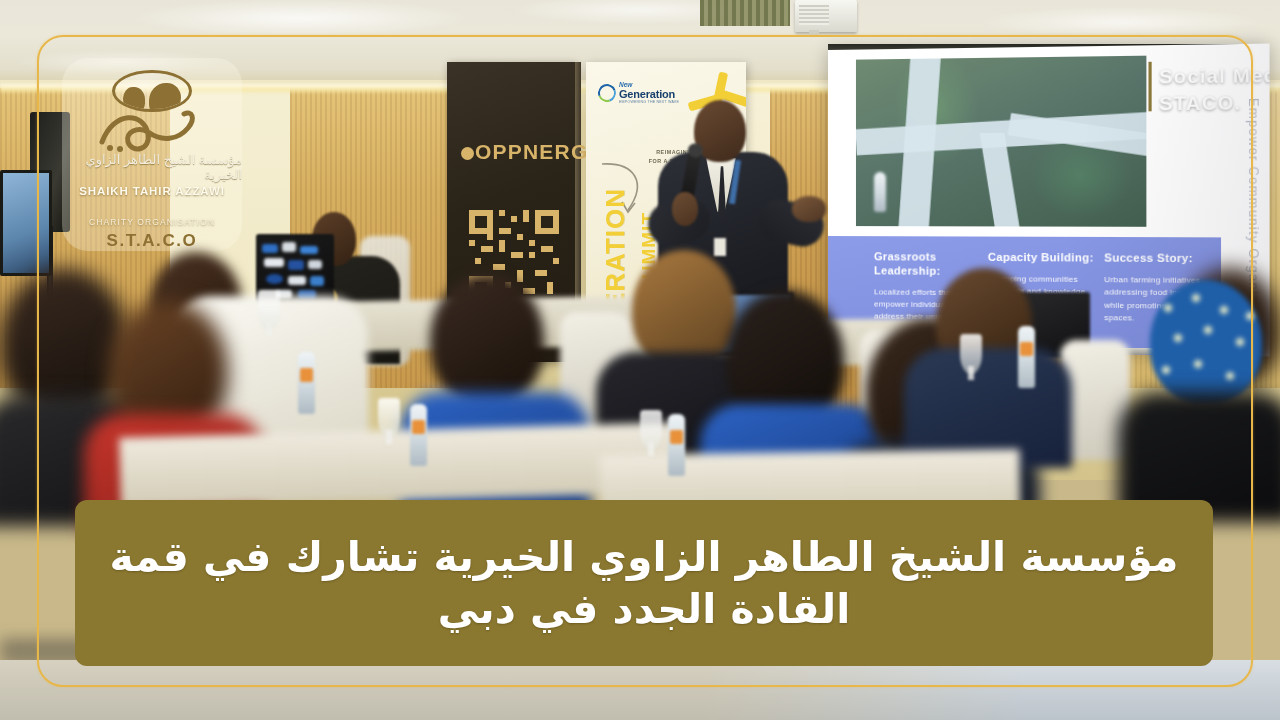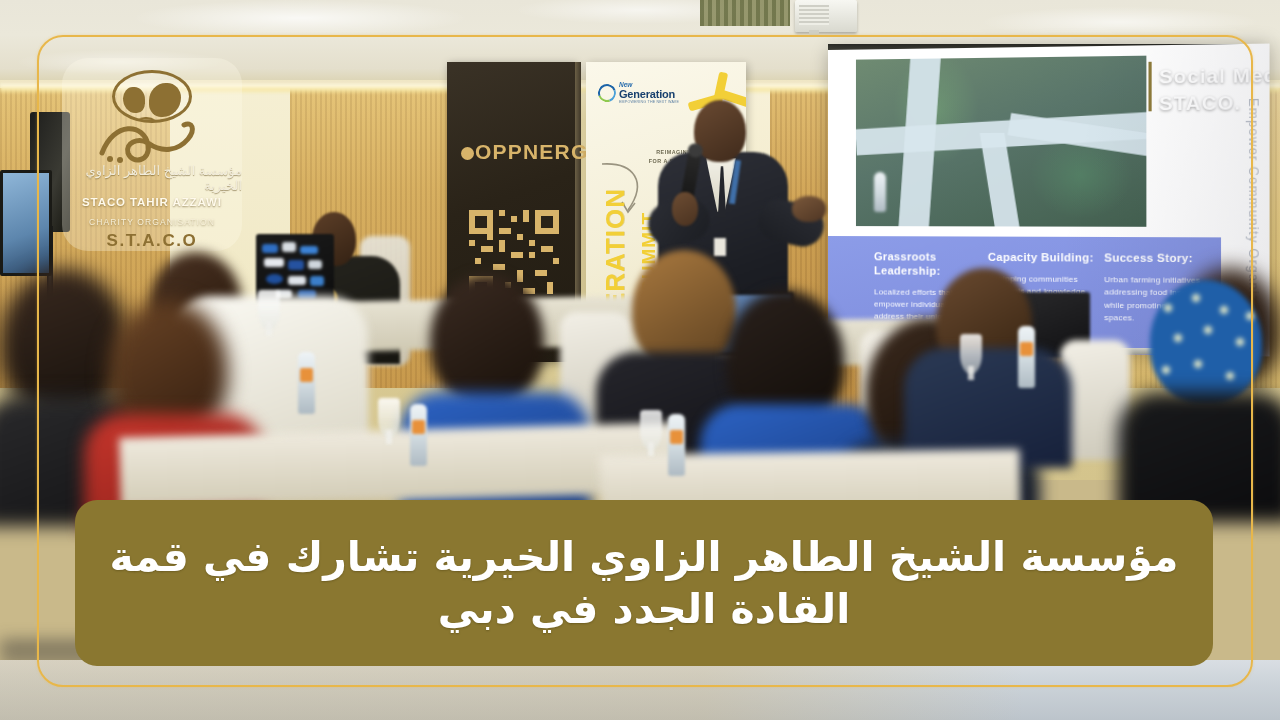--- a/index.html
+++ b/index.html
@@ -121,21 +121,21 @@
     position:relative;
   }
   .staco-calli svg{width:100%;height:100%;}
   .staco-ar{
     font-size:13px;color:#f2eddc;letter-spacing:.2px;margin-top:-4px;
     text-shadow:0 1px 1px rgba(90,70,20,.5);
     direction:rtl;
   }
   .staco-l1{font-size:11.5px;font-weight:bold;color:#fffaec;letter-spacing:.9px;margin-top:3px;
     text-shadow:0 1px 2px rgba(90,70,20,.55);}
-  .staco-l2{font-size:8.5px;color:#f6efd8;letter-spacing:1.1px;margin-top:9px;
+  .staco-l2{font-size:8.5px;color:#f6efd8;letter-spacing:1.1px;margin-top:20px;
     text-shadow:0 1px 2px rgba(90,70,20,.5);text-align:center;}
   .staco-l3{font-size:17px;font-weight:bold;color:#8d7033;letter-spacing:1.6px;margin-top:4px;}
 
   
   .spk-box{
     position:absolute;left:30px;top:112px;width:40px;height:120px;
     background:linear-gradient(110deg,#1d1d1b,#3a3a33 60%,#15150f);
     border-radius:3px;
   }
   .spk-pole{
@@ -454,21 +454,21 @@
     border:2px solid #e8b74a;
     border-radius:26px;
     pointer-events:none;
     box-shadow:0 0 3px rgba(232,183,74,.35);
   }
 
   
   .caption{
     position:absolute;left:75px;top:500px;width:1138px;height:166px;
     background:#8a7730;
-    border-radius:22px;
+    border-radius:12px;
     display:flex;align-items:center;justify-content:center;
     padding:0 28px;box-sizing:border-box;
   }
   .caption-text{
     direction:rtl;
     color:#ffffff;
     font-family:"DejaVu Sans", sans-serif;
     font-weight:bold;
     font-size:41px;
     line-height:1.28;
@@ -509,21 +509,21 @@
       </div>
       <div class="staco-calli">
         <svg viewBox="0 0 120 54" aria-hidden="true">
           <path d="M10 40 C 22 8, 52 10, 56 32 C 59 48, 40 52, 36 40 C 33 30, 46 24, 56 30
                    C 70 40, 86 38, 96 26 C 104 16, 100 8, 92 12" fill="none" stroke="#8d7033" stroke-width="5" stroke-linecap="round"></path>
           <circle cx="18" cy="46" r="3" fill="#8d7033"></circle>
           <circle cx="28" cy="47" r="3" fill="#8d7033"></circle>
         </svg>
       </div>
       <div class="staco-ar">مؤسسة الشيخ الطاهر الزاوي الخيرية</div>
-      <div class="staco-l1">STACO TAHIR AZZAWI</div>
+      <div class="staco-l1">SHAIKH TAHIR AZZAWI</div>
       <div class="staco-l2">CHARITY ORGANISATION</div>
       <div class="staco-l3">S.T.A.C.O</div>
     </div>
 
     <div class="banner-dark">
       <div class="edge"></div>
       <div class="oppnergy">
         <span class="dot"></span><span>OPPNERGY</span>
       </div>
       <div class="qr">

